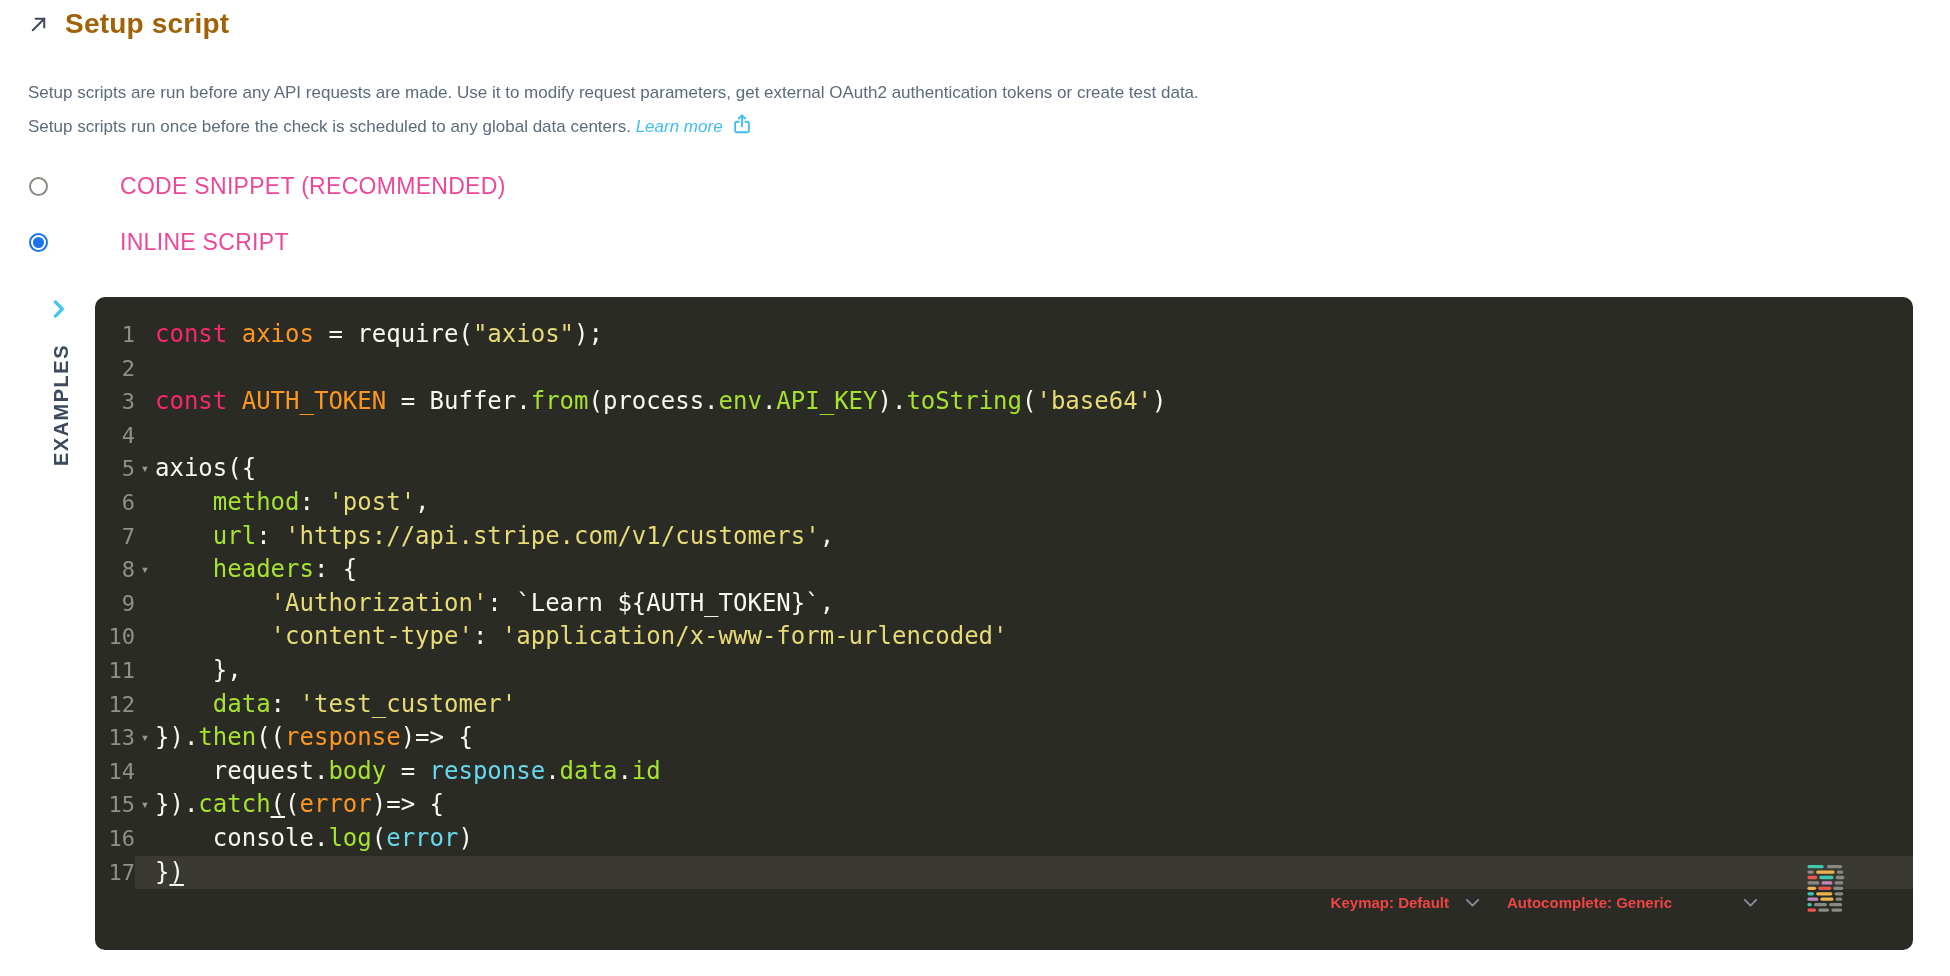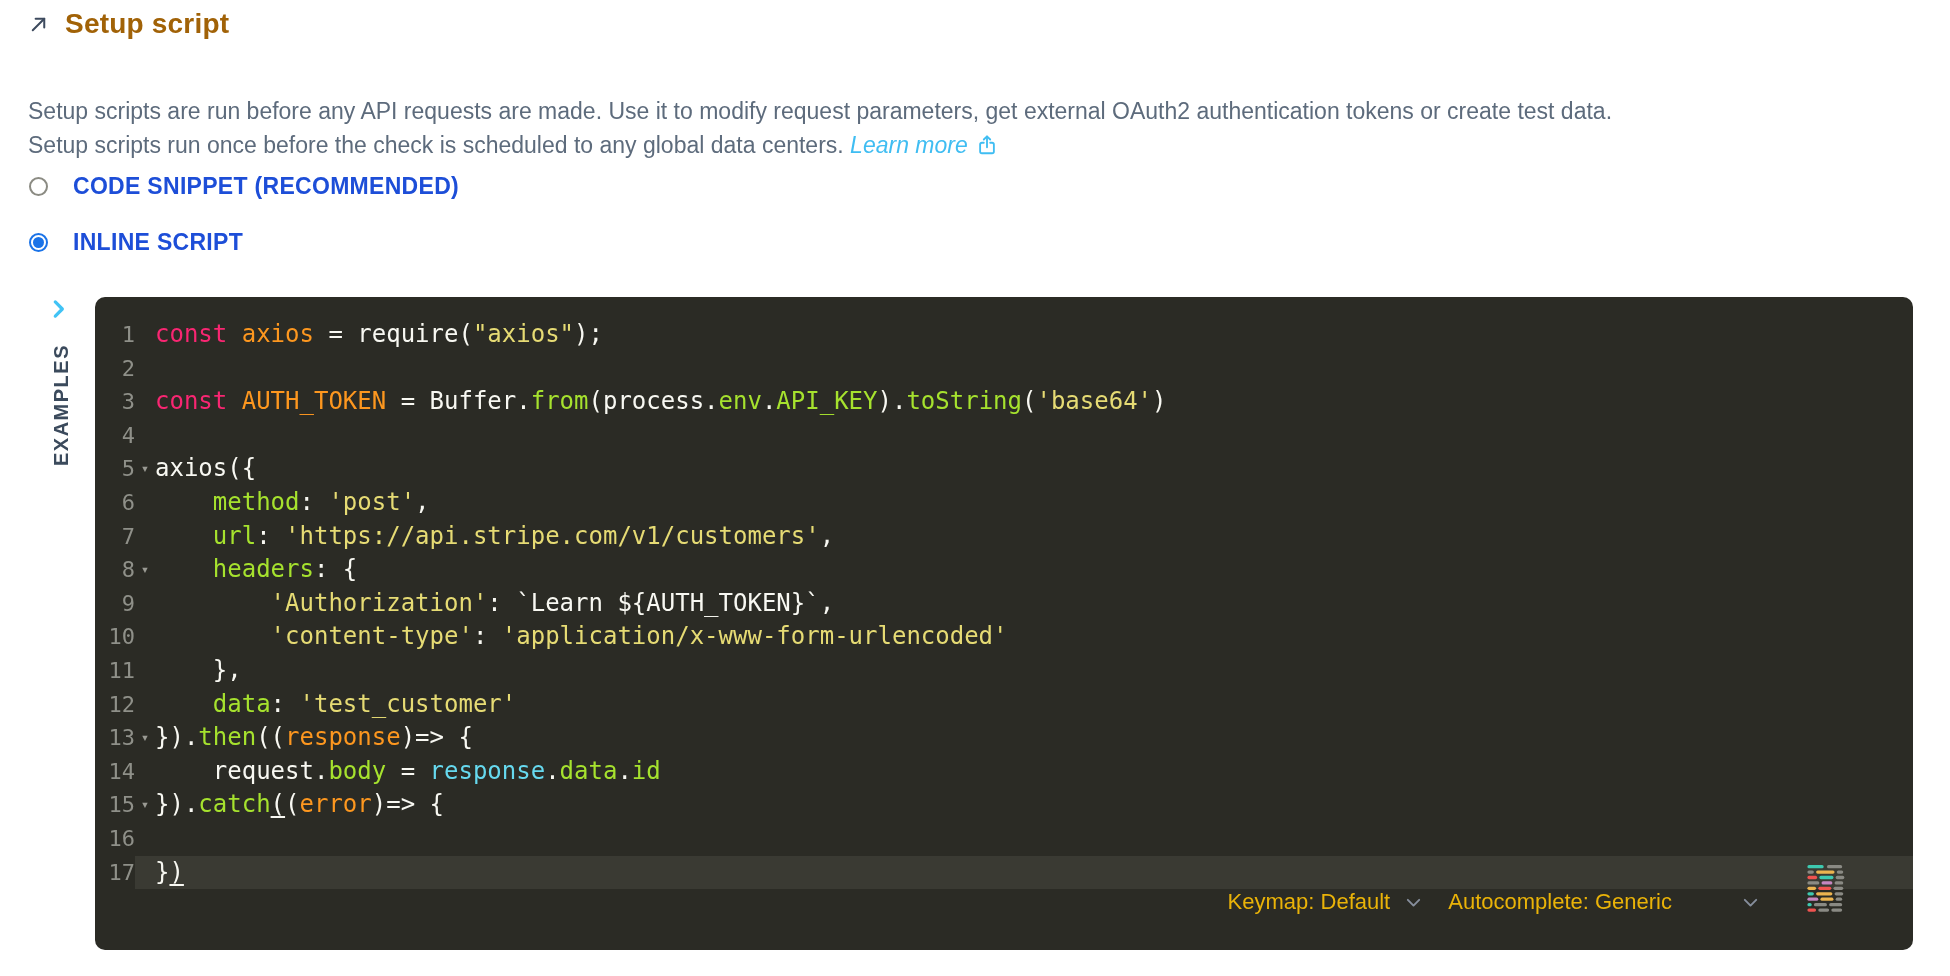--- a/index.html
+++ b/index.html
@@ -6,33 +6,33 @@
   html,body { background:#ffffff; }
   body { font-family:"Liberation Sans", sans-serif; }
   .page { position:relative; width:1950px; height:976px; background:#fff; overflow:hidden; }
 
   
   .header { position:absolute; top:8px; left:27px; display:flex; align-items:center; gap:15px; }
   .header svg { flex:none; }
   .page-title { font-size:28px; font-weight:700; color:#a16207; letter-spacing:.2px; }
 
   
-  .desc { position:absolute; top:94px; left:28px; font-size:23px; line-height:34px; color:#5d6b7c; }
+  .desc { position:absolute; top:76px; left:28px; font-size:17px; line-height:34px; color:#5d6b7c; }
   .desc-line { white-space:nowrap; }
   .learn-more { color:#3fbdf2; text-decoration:none; cursor:pointer;font-style:italic; }
   .share-icon { vertical-align:-4px; margin-left:8px; }
 
   
   .option { position:absolute; left:29px; display:flex; align-items:center; gap:25px; height:25px; cursor:pointer; }
   .option.first { top:174px; }
   .option.second { top:230px; }
   .radio { width:19px; height:19px; border-radius:50%; border:2px solid #8b8b83; background:#fff; flex:none; position:relative; }
   .radio.checked { border-color:#1a73e8; }
   .radio.checked::after { content:""; position:absolute; left:50%; top:50%; width:11px; height:11px; margin:-5.5px 0 0 -5.5px; border-radius:50%; background:#1a73e8; }
-  .option-label { font-size:23px; font-weight:700; color:#1d4ed8; letter-spacing:.3px; white-space:nowrap; }
+  .option-label { font-size:23px; font-weight:400; color:#ec4899; letter-spacing:.3px; white-space:nowrap;margin-left:47px; }
 
   
   .examples-chevron { position:absolute; left:45px; top:296px; cursor:pointer; }
   .examples-label { position:absolute; left:61px; top:405px; transform:translate(-50%,-50%) rotate(-90deg); white-space:nowrap;
                     font-size:20px; font-weight:600; letter-spacing:1.5px; color:#3b4a5c; cursor:pointer; }
 
   
   .editor { position:absolute; left:95px; top:297px; width:1818px; height:653px; background:#2b2b25; border-radius:10px; overflow:hidden; }
   .code-lines { padding-top:21px; font-family:"DejaVu Sans Mono", monospace; font-size:24px; line-height:33.6px; }
   .line { display:flex; }
@@ -45,21 +45,21 @@
   .tok-def  { color:var(--tok-def); }
   .tok-str  { color:var(--tok-str); }
   .tok-prop { color:var(--tok-prop);text-align:right; }
   .tok-var  { color:var(--tok-var); }
   .tok-pl   { color:var(--tok-pl); }
   .tok-match{ color:var(--tok-pl); text-decoration:underline; text-underline-offset:4px; }
 
   
   .status-row { position:absolute; right:65px; bottom:23px; display:flex; align-items:center; }
   .status-item { display:flex; align-items:center; gap:13px; cursor:pointer; }
-  .status-label { font-size:22px; color:#eab308; white-space:nowrap; }
+  .status-label { font-size:15px; color:#ef4444; white-space:nowrap;font-weight:bold; }
   .gap24 { width:24px; flex:none; } .gap42 { width:42px; flex:none; } .gap46 { width:46px; flex:none; }
   .preview-icon { transform:translateY(-12px); }
 </style>
 </head>
 <body>
 
 <div class="page">
 
   <div class="header">
     <svg width="23" height="23" viewBox="0 0 24 24" fill="none" stroke="#3d4a5e" stroke-width="2.1" stroke-linecap="round" stroke-linejoin="round">
@@ -202,20 +202,21 @@
           <span class="ln">15</span>
           <span class="linebody">
             <span class="fold">▾</span>
             <span class="code"><span class="tok-pl">}).</span><span class="tok-prop">catch</span><span class="tok-match">(</span><span class="tok-pl">(</span><span class="tok-def">error</span><span class="tok-pl">)=&gt; {</span></span>
           </span>
         </div>
         <div class="line">
           <span class="ln">16</span>
           <span class="linebody">
             <span class="fold"></span>
+            <span class="code"><span class="tok-pl">    console.</span><span class="tok-prop">log</span><span class="tok-pl">(</span><span class="tok-var">error</span><span class="tok-pl">)</span></span>
           </span>
         </div>
         <div class="line">
           <span class="ln">17</span>
           <span class="linebody active">
             <span class="fold"></span>
             <span class="code"><span class="tok-pl">}</span><span class="tok-match">)</span></span>
           </span>
         </div>
       </div>

